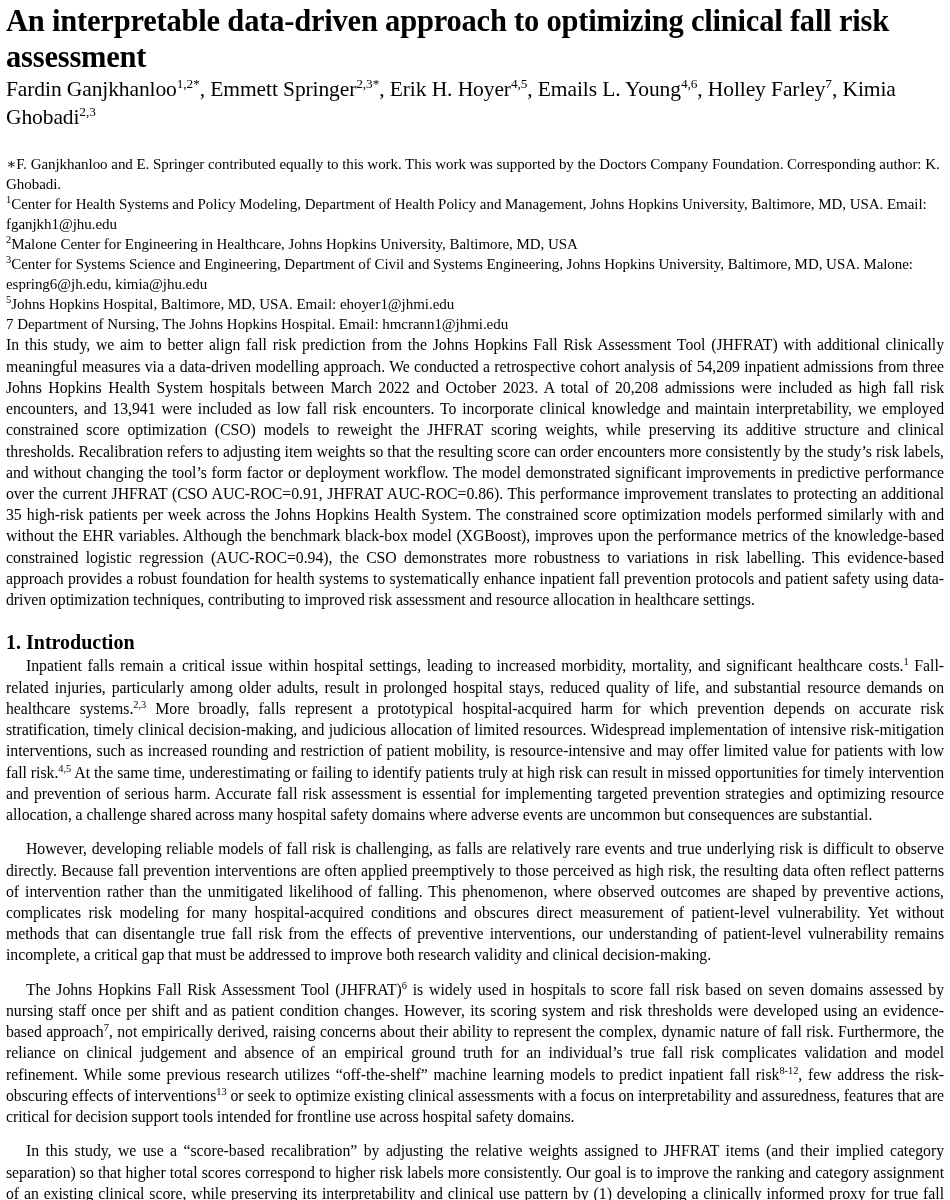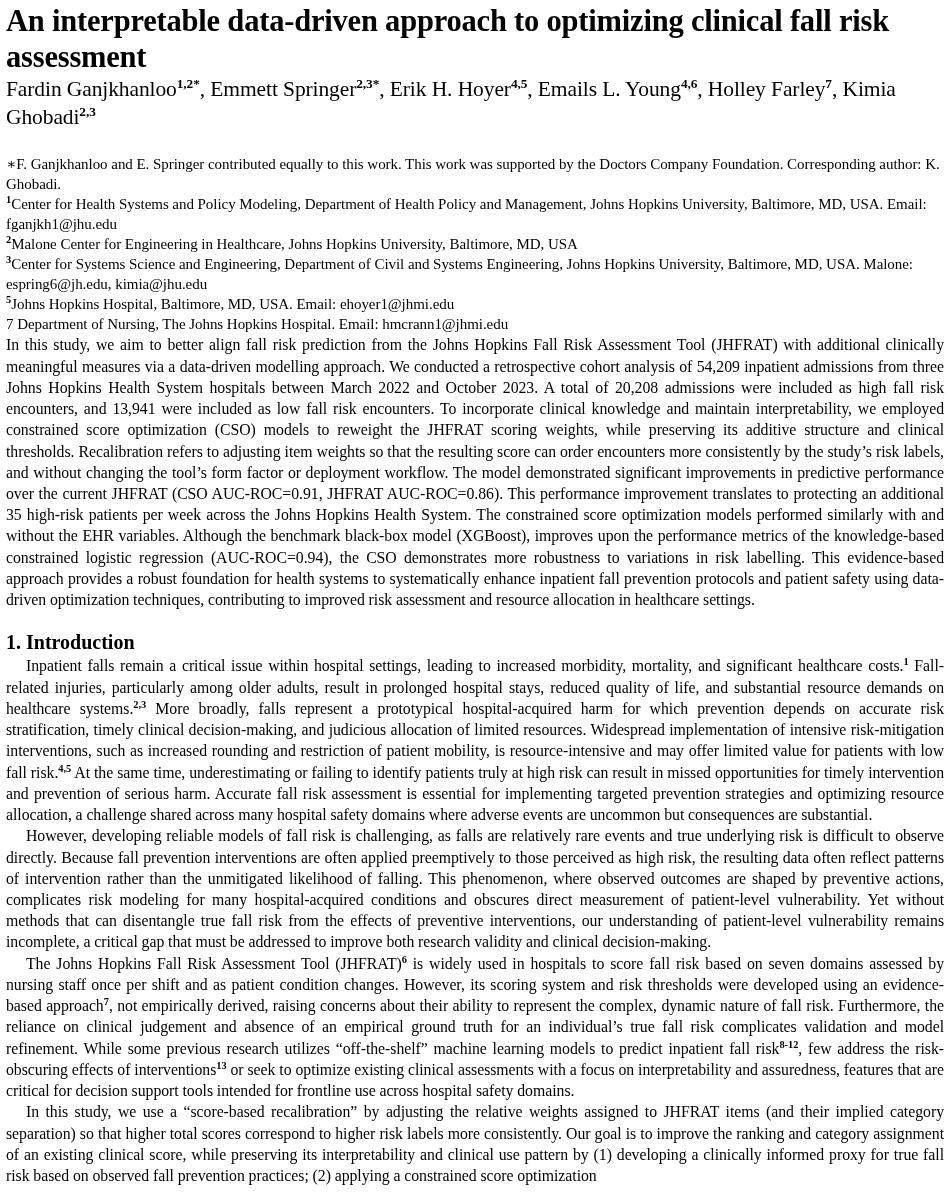--- a/index.html
+++ b/index.html
@@ -39,21 +39,20 @@
     font-size: 21.5px;
     line-height: 1.30;
     margin: 1px 0 0 0;
     text-align: left;
     letter-spacing: -0.1px;
   }
   sup {
     font-size: 0.62em;
     vertical-align: super;
     line-height: 0;
-    font-weight: bold;
   }
 
   
   .affiliations {
     margin-top: 22px;
     font-size: 15px;
     line-height: 1.335;
     letter-spacing: -0.05px;
   }
   .affil-line {
@@ -95,21 +94,21 @@
   .body-text.indent {
     text-indent: 20px;
   }
   .body-text sup {
     font-size: 0.66em;
   }
   .abstract-body {
     text-align: justify;
   }
   .intro-para + .intro-para {
-    margin-top: 0;
+    margin-top: 13px;
   }
 </style>
 </head>
 <body>
 
 <div class="page">
 
   <h1 class="title">An interpretable data-driven approach to optimizing clinical fall risk assessment</h1>
 
   <div class="authors"><span>Fardin Ganjkhanloo</span><sup>1,2*</sup>, <span>Emmett Springer</span><sup>2,3*</sup>, <span>Erik H. Hoyer</span><sup>4,5</sup>, <span>Emails L. Young</span><sup>4,6</sup>, <span>Holley Farley</span><sup>7</sup>, <span>Kimia Ghobadi</span><sup>2,3</sup></div>

